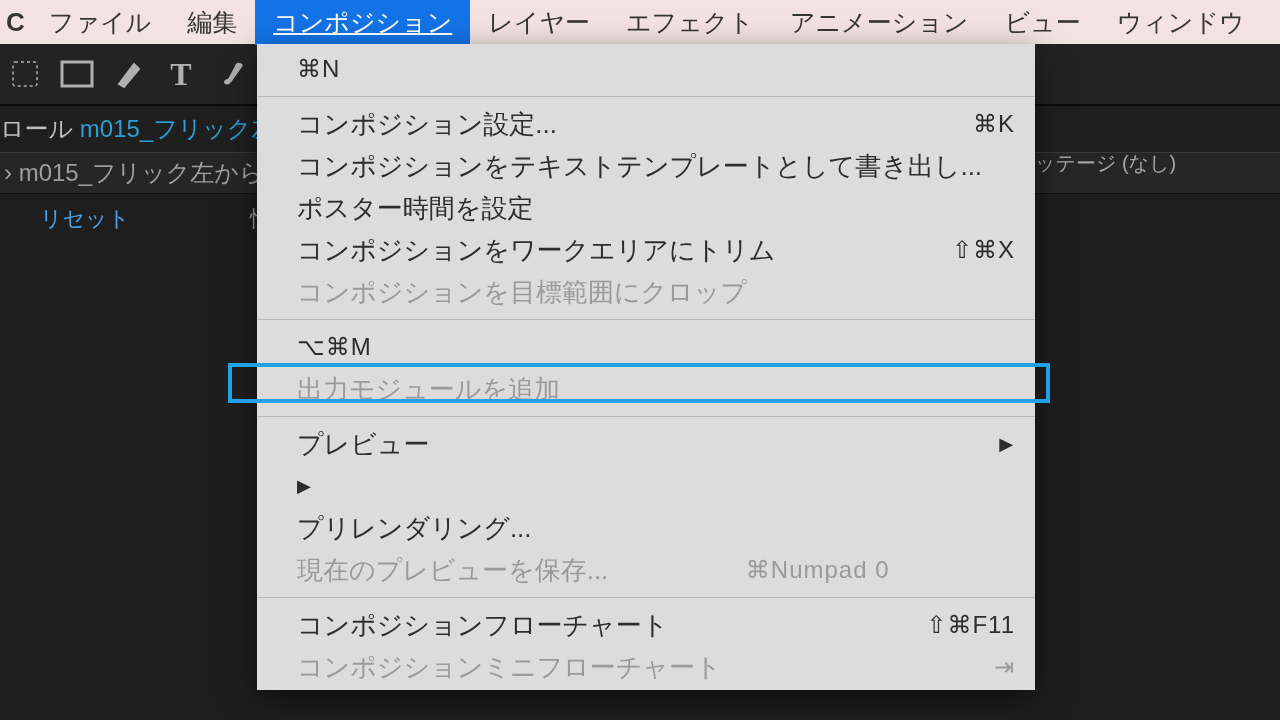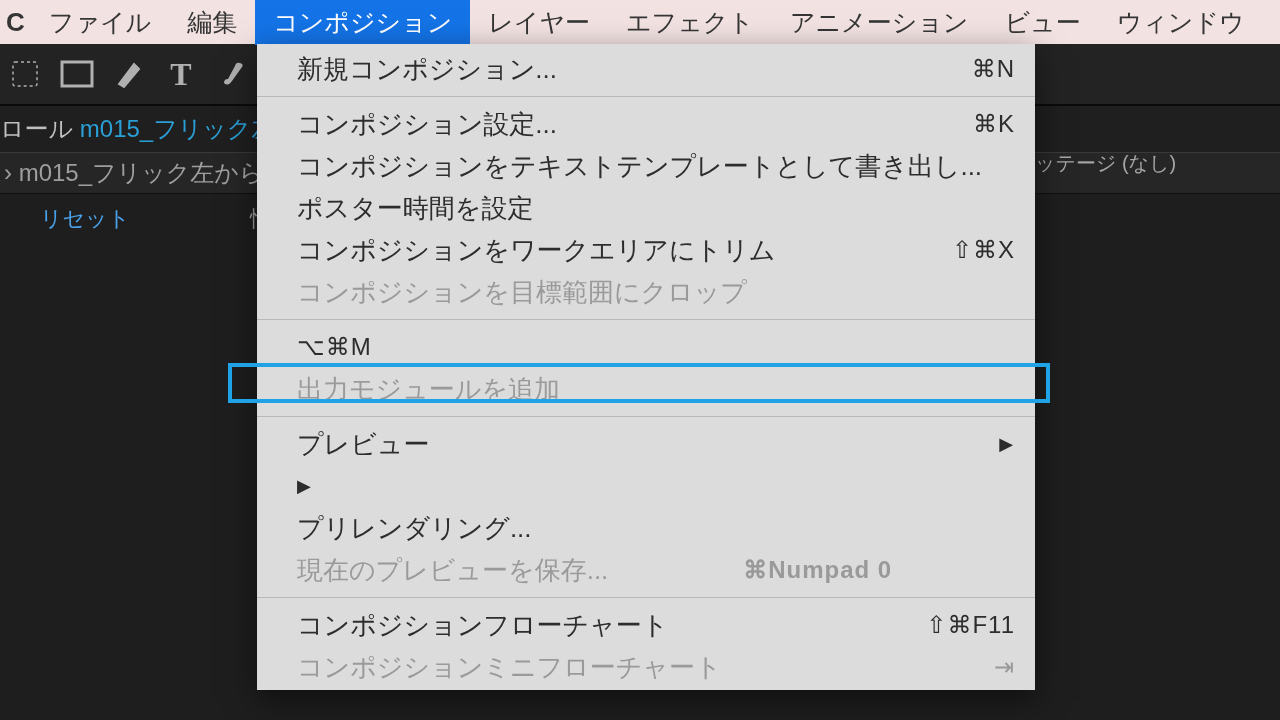--- a/index.html
+++ b/index.html
@@ -30,20 +30,21 @@
   }
   .mb-item.first {
     font-weight: bold;
     padding-left: 2px;
     padding-right: 6px;
     font-size: 26px;
   }
   .mb-item.active {
     background: #1473e6;
     color: #ffffff;
+    text-decoration: underline;
   }
   .toolbar {
     height: 60px;
     background: #232323;
     display: flex;
     align-items: center;
     gap: 2px;
     padding-left: 0px;
   }
   .tool {
@@ -199,21 +200,20 @@
 </div>
 <div class="panel-sub">
   <span>リセット</span>
   <span class="grey">情報</span>
 </div>
 
 <div class="footage-tab">ッテージ (なし)</div>
 
 <div class="dropdown">
   <div class="dd-item">
-    <span>新規コンポジション...</span>
       <span class="dd-shortcut">⌘N</span>
   </div>
   <div class="dd-sep"></div>
   <div class="dd-item">
     <span>コンポジション設定...</span>
       <span class="dd-shortcut">⌘K</span>
   </div>
   <div class="dd-item">
     <span>コンポジションをテキストテンプレートとして書き出し...</span>
       <span class="dd-shortcut"></span>
@@ -245,21 +245,21 @@
   </div>
   <div class="dd-item">
       <span class="dd-arrow">▶</span>
   </div>
   <div class="dd-item">
     <span>プリレンダリング...</span>
       <span class="dd-shortcut"></span>
   </div>
   <div class="dd-item disabled">
     <span>現在のプレビューを保存...</span>
-      <span class="dd-shortcut" style="margin-left:12px;font-weight:bold;">⌘Numpad 0</span>
+      <span class="dd-shortcut" style="margin-left:12px;">⌘Numpad 0</span>
       <span></span>
   </div>
   <div class="dd-sep"></div>
   <div class="dd-item">
     <span>コンポジションフローチャート</span>
       <span class="dd-shortcut">⇧⌘F11</span>
   </div>
   <div class="dd-item disabled">
     <span>コンポジションミニフローチャート</span>
       <span class="dd-shortcut">⇥</span>

